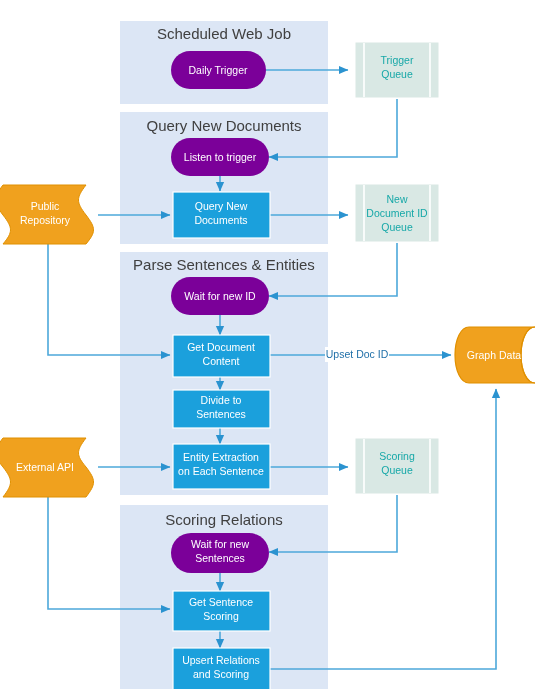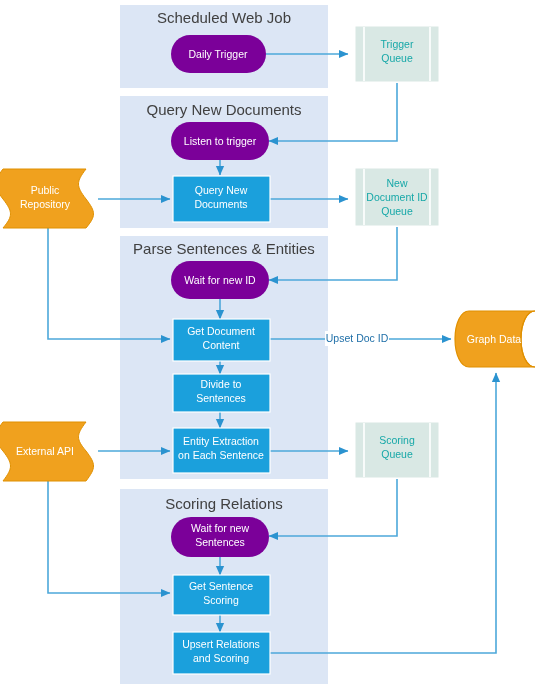--- a/index.html
+++ b/index.html
@@ -10,20 +10,21 @@
   body {
     width: 556px;
     height: 689px;
     font-family: "Liberation Sans", sans-serif;
     overflow: hidden;
   }
   #diagram-root {
     position: relative;
     width: 556px;
     height: 599px;
+    margin-top: 16px;
   }
   svg#flow {
     display: block;
     width: 556px;
     height: 689px;
   }
   .panel-rect { fill: #dce6f5; stroke: none; }
   .panel-title {
     font-family: "Liberation Sans", sans-serif;
     font-size: 15px;

